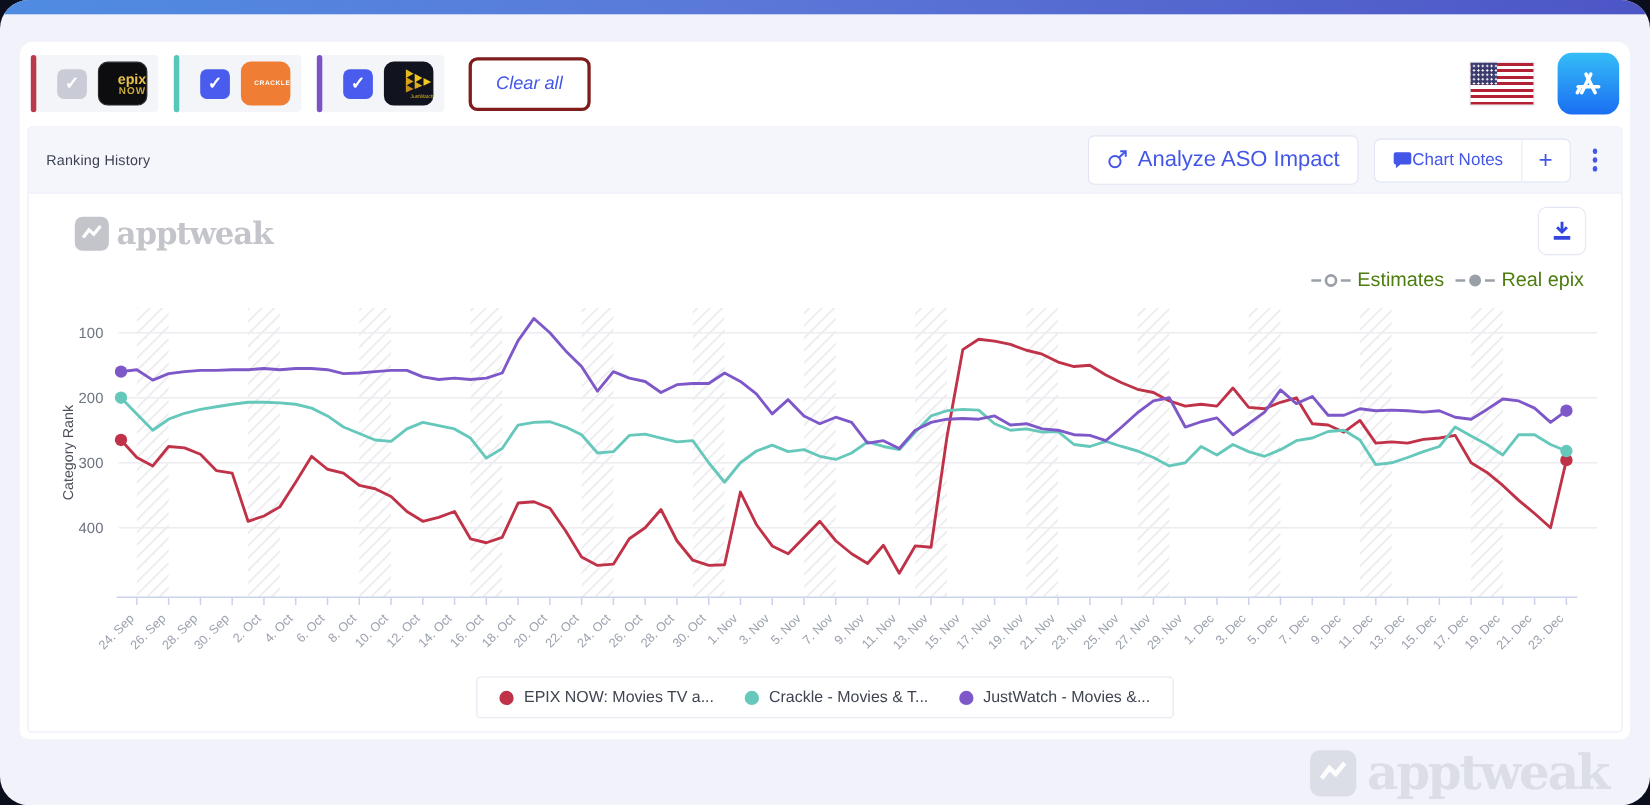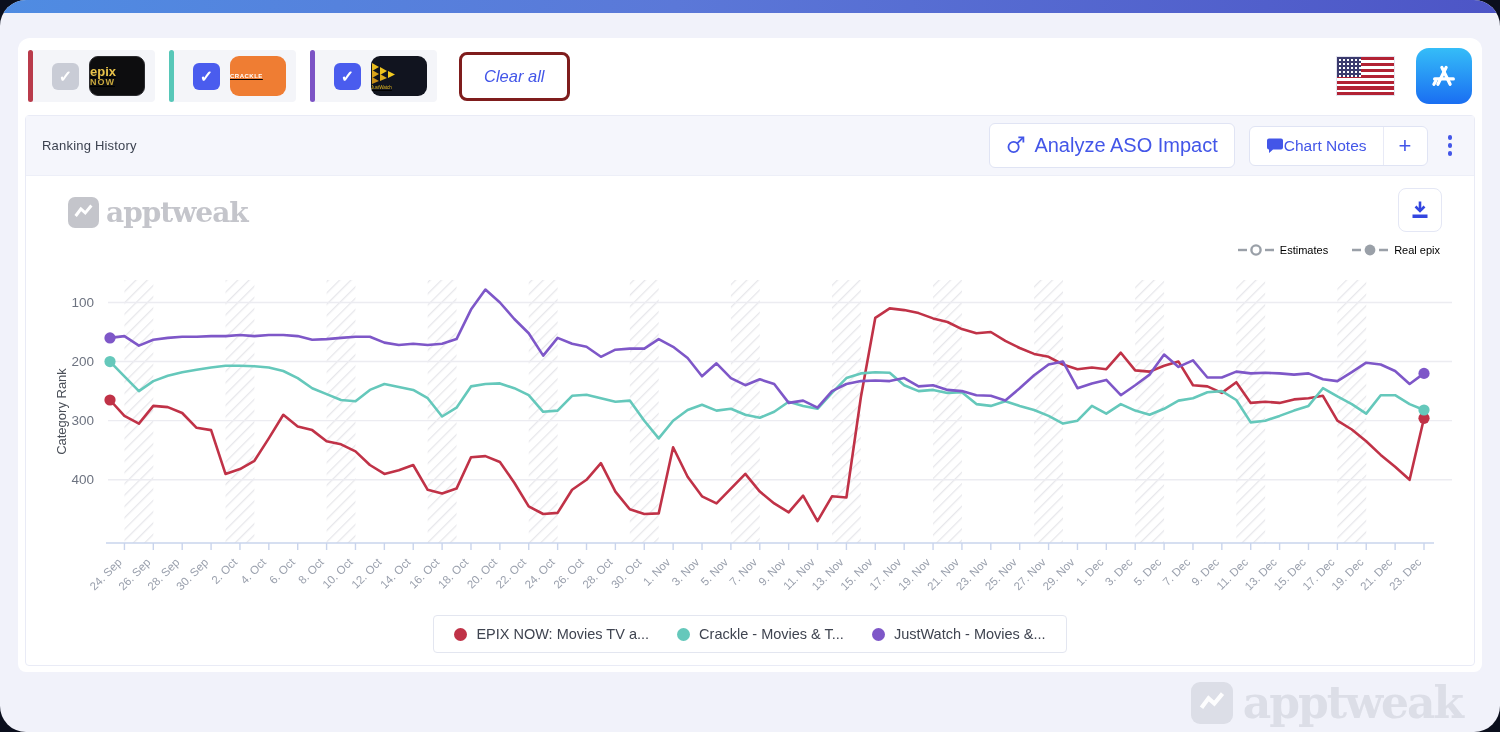--- a/index.html
+++ b/index.html
@@ -8,21 +8,21 @@
   .topbar { position:absolute; top:0; left:0; width:100%; height:13px; background:linear-gradient(95deg,#4f8ce2 0%,#5b78d8 45%,#4d55c6 100%); }
   .card { position:absolute; left:18px; top:38px; width:1464px; height:634px; background:#ffffff; border-radius:12px 12px 8px 8px; }
 
   
   .chips-row { position:absolute; left:10px; top:10px; right:10px; height:56px; display:flex; align-items:center; }
   .chip { display:flex; align-items:center; gap:10px; background:#f4f5f9; border-radius:4px; height:52px; padding:0 10px 0 0; margin-right:14px; position:relative; }
   .chip-bar { width:5px; height:52px; border-radius:4px; margin-right:9px; }
   .checkbox { width:27px; height:27px; border-radius:6px; display:flex; align-items:center; justify-content:center; color:#fff; font-size:16px; font-weight:bold; }
   .checkbox.blue { background:#4a5cee; }
   .checkbox.gray { background:#c9ccd6; }
-  .appicon { width:56px; height:40px; border-radius:9px; display:flex; flex-direction:column; align-items:flex-start; justify-content:center; overflow:hidden;text-decoration:underline; }
+  .appicon { width:45px; height:40px; border-radius:9px; display:flex; flex-direction:column; align-items:flex-end; justify-content:center; overflow:hidden; }
   .appicon.epix { background:#0d0d0f; border:1px solid #2a2a2e; }
   .epix-t1 { color:#e8c24a; font-weight:bold; font-size:13px; line-height:12px; letter-spacing:0; }
   .epix-t2 { color:#c9a83e; font-weight:bold; font-size:9px; line-height:9px; letter-spacing:1px; }
   .appicon.crackle { background:#ef7d33; }
   .crackle-t { color:#fff; font-weight:bold; font-size:6px; letter-spacing:.5px; }
   .appicon.justwatch { background:#11141f; position:relative; }
   .jw-t { color:#e5b920; font-size:4.5px; margin-top:1px; }
   .btn-clear { margin-left:8px; background:#fff; border:3px solid #7f1d1d; border-radius:8px; color:#4356e8; font-size:16.5px; padding:12px 22px; cursor:pointer; font-family:inherit;font-style:italic; }
   .chips-right { margin-left:auto; display:flex; align-items:center; gap:22px; }
   .usflag { width:57px; height:38px; background:repeating-linear-gradient(#b22234 0 3px,#ffffff 3px 5.9px); position:relative; box-shadow:0 0 0 1px #e3e3ee; }
@@ -41,21 +41,21 @@
   .btn-plus { display:flex; align-items:center; justify-content:center; width:44px; border-left:1px solid #e8eaf6; color:#4356e8; font-size:22px; cursor:pointer; background:transparent; border-top:none;border-right:none;border-bottom:none; font-family:inherit; }
   .kebab { display:flex; flex-direction:column; gap:3.5px; padding:6px; cursor:pointer; }
   .kebab span { width:4.5px; height:4.5px; border-radius:50%; background:#4356e8; }
 
   
   .chart-zone { position:relative; height:434px; }
   .aw-logo { position:absolute; left:42px; top:20px; display:flex; align-items:center; gap:7px; }
   .aw-mark { width:31px; height:31px; border-radius:7px; background:#c4c5cb; display:flex; align-items:center; justify-content:center; }
   .aw-text { font-family:"DejaVu Serif", serif; font-weight:bold; font-size:28px; color:#c4c5cb; letter-spacing:-1px; }
   .btn-download { position:absolute; right:32px; top:12px; width:44px; height:44px; background:#fff; border:1px solid #e4e7f5; border-radius:8px; display:flex; align-items:center; justify-content:center; cursor:pointer; }
-  .series-type-legend { position:absolute; right:34px; top:68px; display:flex; align-items:center; gap:24px; color:#000000; font-size:11px; }
+  .series-type-legend { position:absolute; right:34px; top:68px; display:flex; align-items:center; gap:10px; color:#4d7c0f; font-size:18px; }
   .stl-item { display:flex; align-items:center; gap:6px; }
   #chart-svg { position:absolute; left:0; top:100px; }
 
   
   .legend-row { display:flex; justify-content:center; }
   .legend-box { margin-top:5px; display:flex; align-items:center; gap:28px; border:1px solid #e3e6f0; border-radius:4px; padding:10px 20px; background:#fff; }
   .legend-item { display:flex; align-items:center; gap:9px; font-size:14.5px; color:#3f4450; }
   .legend-dot { width:13px; height:13px; border-radius:50%; }
 
   

